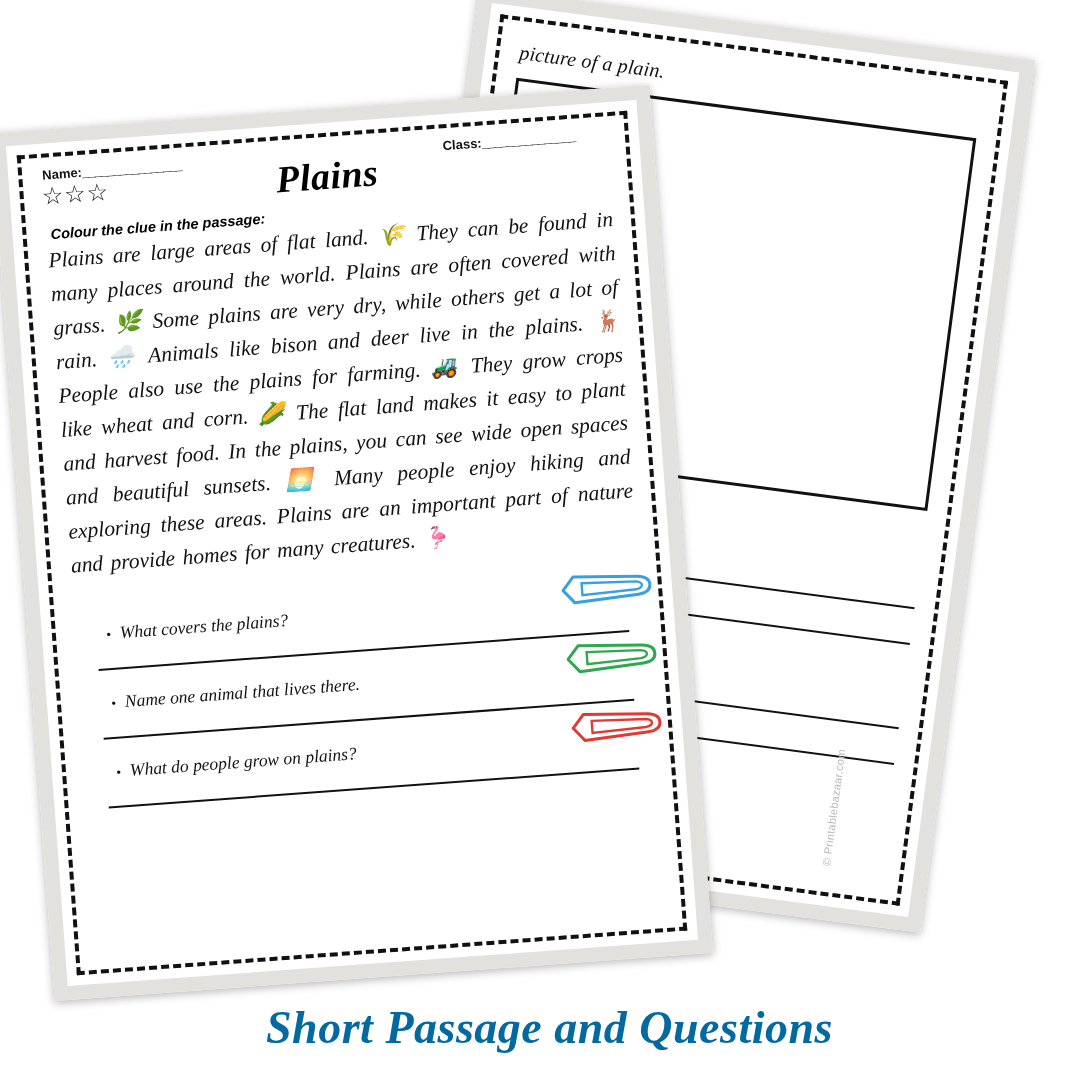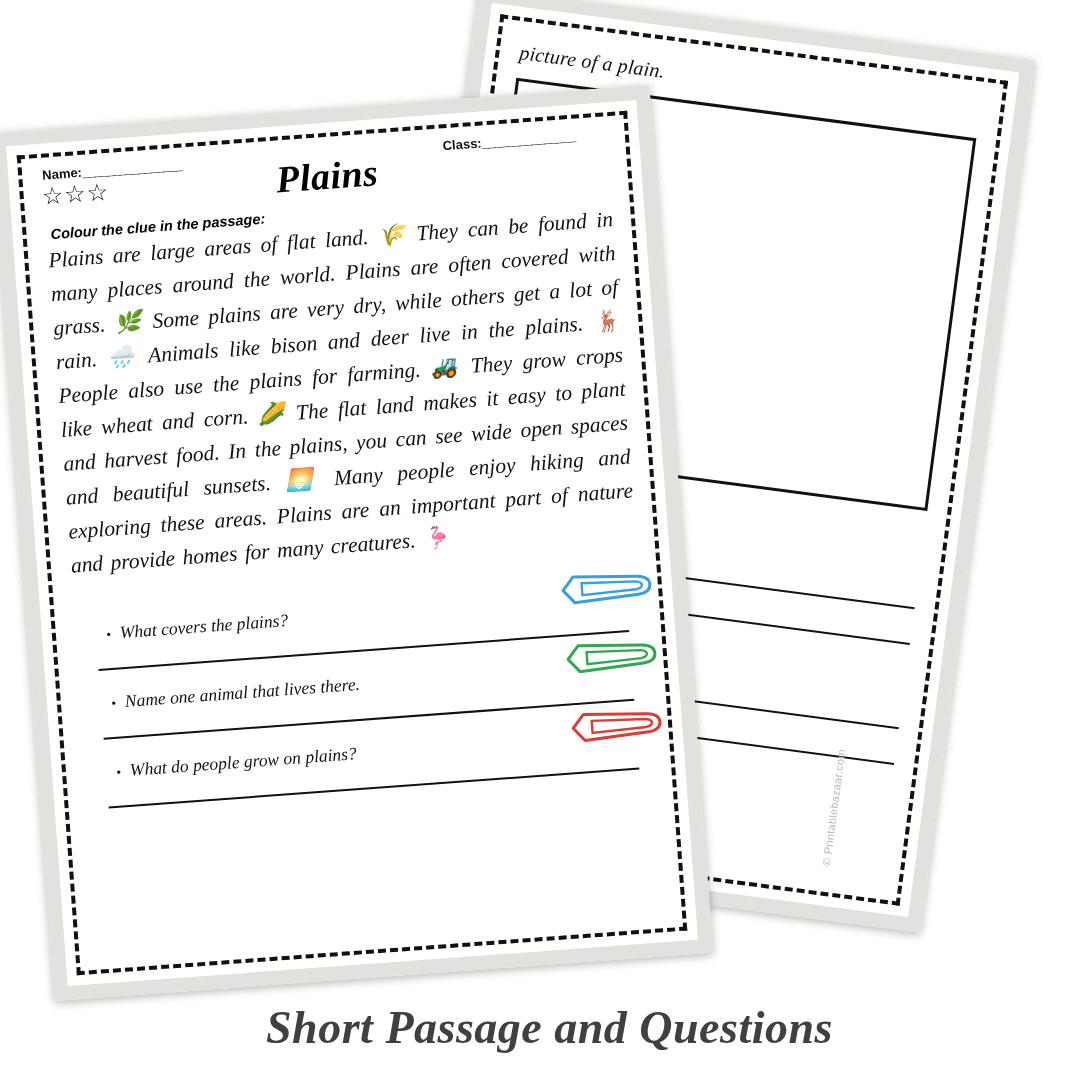--- a/index.html
+++ b/index.html
@@ -175,21 +175,21 @@
   #caption {
     position: absolute;
     left: 11px;
     right: 0;
     bottom: 26px;
     text-align: center;
     font-family: "Liberation Serif", serif;
     font-style: italic;
     font-weight: bold;
     font-size: 46px;
-    color: #404040;
+    color: #0369a1;
     letter-spacing: .5px;
     margin-left: 8px;
   }
 </style>
 </head>
 <body>
 
 <div id="stage">
 
   <div class="sheet" id="sheet-back">

